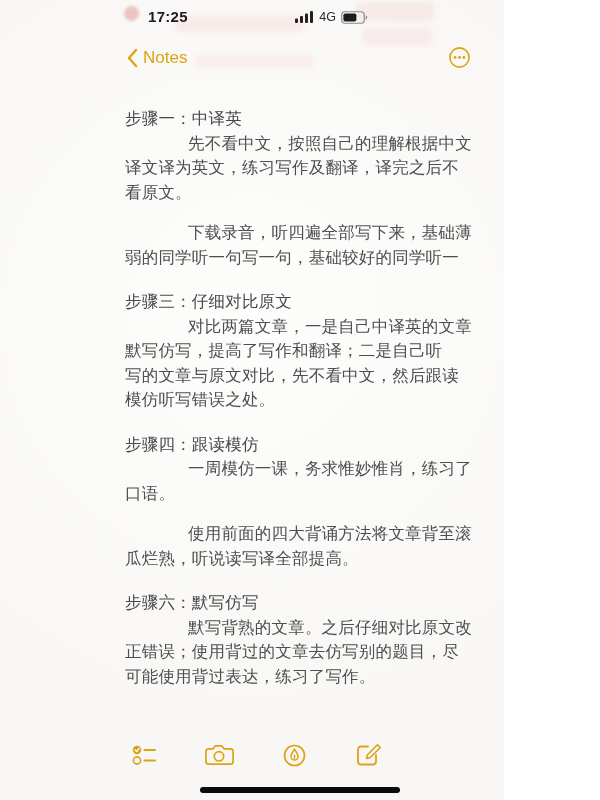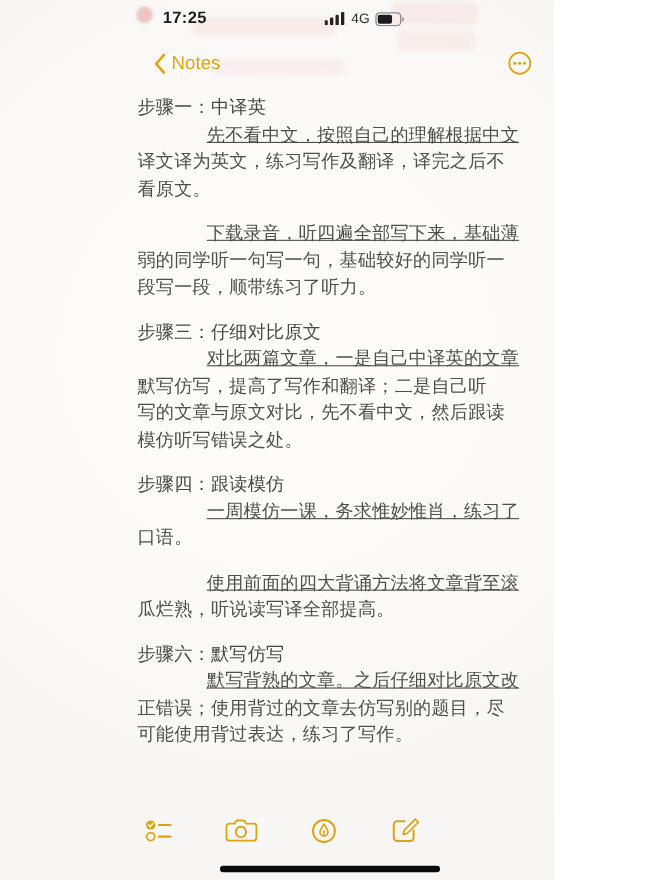--- a/index.html
+++ b/index.html
@@ -27,36 +27,36 @@
   .g4{left:196px;top:54px;width:118px;height:14px;background:rgba(236,120,110,.08);}
   .g5{left:124px;top:6px;width:15px;height:15px;background:rgba(205,60,55,.28);border-radius:50%;filter:blur(1.5px);}
 
   
   .statusbar{position:absolute;left:0;top:0;width:100%;height:32px;}
   .time{position:absolute;left:148px;top:8px;font-size:15px;font-weight:bold;color:var(--ink);letter-spacing:.3px;}
   .status-right{position:absolute;right:136px;top:10px;display:flex;align-items:center;gap:5px;}
   .net-label{font-size:12.5px;color:#2b2b2d;}
 
   
-  .navbar{position:absolute;left:15px;top:46px;width:100%;height:30px;}
+  .navbar{position:absolute;left:2px;top:46px;width:100%;height:30px;}
   .back-btn{position:absolute;left:124px;top:2px;display:flex;align-items:center;gap:5px;color:var(--accent);cursor:pointer;}
   .back-label{font-size:17px;color:var(--accent);}
   .more-btn{position:absolute;left:446px;top:0;width:23px;height:23px;color:var(--accent);cursor:pointer;}
 
   
   .note{
     position:absolute;left:125px;top:86px;width:348px;
     color:var(--body-text);
     font-size:16.5px;line-height:24.5px;
     letter-spacing:.2px;
   }
   .section{margin-bottom:16px;}
-  .sec-title{color:#474747;}
+  .sec-title{color:#474747;margin-top:20px;}
   .line{white-space:nowrap;}
-  .line.first{padding-left:63px;text-decoration:underline;}
+  .line.first{padding-left:63px;}
 
   
   .toolbar{
     position:absolute;left:128px;right:118px;top:738px;height:34px;
     display:flex;justify-content:space-between;align-items:center;color:var(--accent);
   }
   .tool-btn{width:34px;height:30px;display:flex;align-items:center;justify-content:center;cursor:pointer;color:var(--accent);background:none;border:none;}
 
   .home-indicator{
     position:absolute;left:200px;top:787px;width:200px;height:6px;border-radius:3px;background:#0a0a0a;cursor:grab;
@@ -122,21 +122,20 @@
     <div class="section">
       <div class="sec-title">步骤一：中译英</div>
       <div class="line first">先不看中文，按照自己的理解根据中文</div>
       <div class="line">译文译为英文，练习写作及翻译，译完之后不</div>
       <div class="line">看原文。</div>
     </div>
 
     <div class="section">
       <div class="line first">下载录音，听四遍全部写下来，基础薄</div>
       <div class="line">弱的同学听一句写一句，基础较好的同学听一</div>
-      <div class="line">段写一段，顺带练习了听力。</div>
     </div>
 
     <div class="section">
       <div class="sec-title">步骤三：仔细对比原文</div>
       <div class="line first">对比两篇文章，一是自己中译英的文章</div>
       <div class="line">默写仿写，提高了写作和翻译；二是自己听</div>
       <div class="line">写的文章与原文对比，先不看中文，然后跟读</div>
       <div class="line">模仿听写错误之处。</div>
     </div>
 

